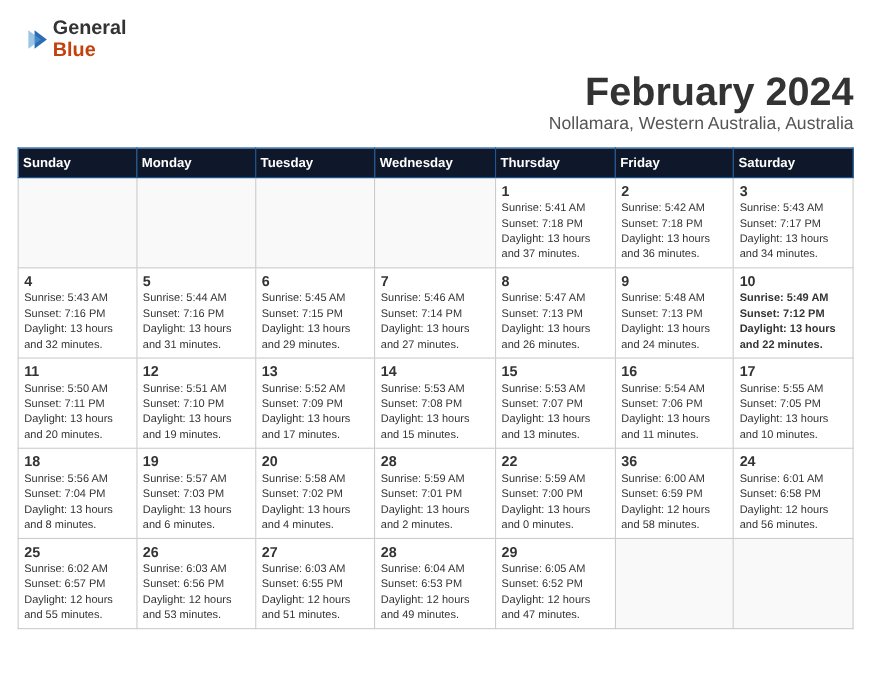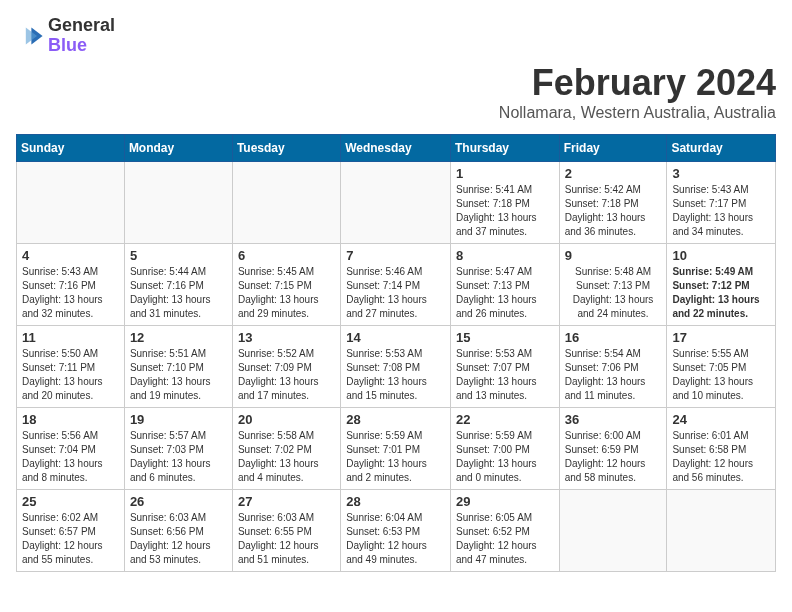--- a/index.html
+++ b/index.html
@@ -27,21 +27,21 @@
       line-height: 1.1;
     }
     .logo-general {
       font-size: 18px;
       font-weight: bold;
       color: #333;
     }
     .logo-blue {
       font-size: 18px;
       font-weight: bold;
-      color: #8b5cf6;
+      color: #c2410c;
     }
     .logo-icon {
       width: 28px;
       height: 28px;
     }
     .title-section {
       text-align: right;
       margin-top: 46px;
     }
     .month-title {
@@ -52,21 +52,21 @@
     .location-title {
       font-size: 16px;
       color: #555;
     }
     .calendar-table {
       width: 100%;
       border-collapse: collapse;
       font-size: 11px;
     }
     .calendar-table th {
-      background-color: #0369a1;
+      background-color: #0f172a;
       color: #fff;
       padding: 6px 4px;
       text-align: left;
       font-size: 12px;
       border: 1px solid #1a5a9a;
     }
     .calendar-table td {
       border: 1px solid #ccc;
       vertical-align: top;
       padding: 4px 5px;
@@ -181,21 +181,21 @@
         </td>
         <td>
           <span class="day-number">8</span>
           <div class="day-info" style="white-space: pre-line;">Sunrise: 5:47 AM
 Sunset: 7:13 PM
 Daylight: 13 hours
 and 26 minutes.</div>
         </td>
         <td>
           <span class="day-number">9</span>
-          <div class="day-info" style="white-space: pre-line; text-align: center;">Sunrise: 5:48 AM
+          <div class="day-info" style="white-space: pre-line;">Sunrise: 5:48 AM
 Sunset: 7:13 PM
 Daylight: 13 hours
 and 24 minutes.</div>
         </td>
         <td>
           <span class="day-number">10</span>
           <div class="day-info" style="white-space: pre-line; font-weight: bold;">Sunrise: 5:49 AM
 Sunset: 7:12 PM
 Daylight: 13 hours
 and 22 minutes.</div>

